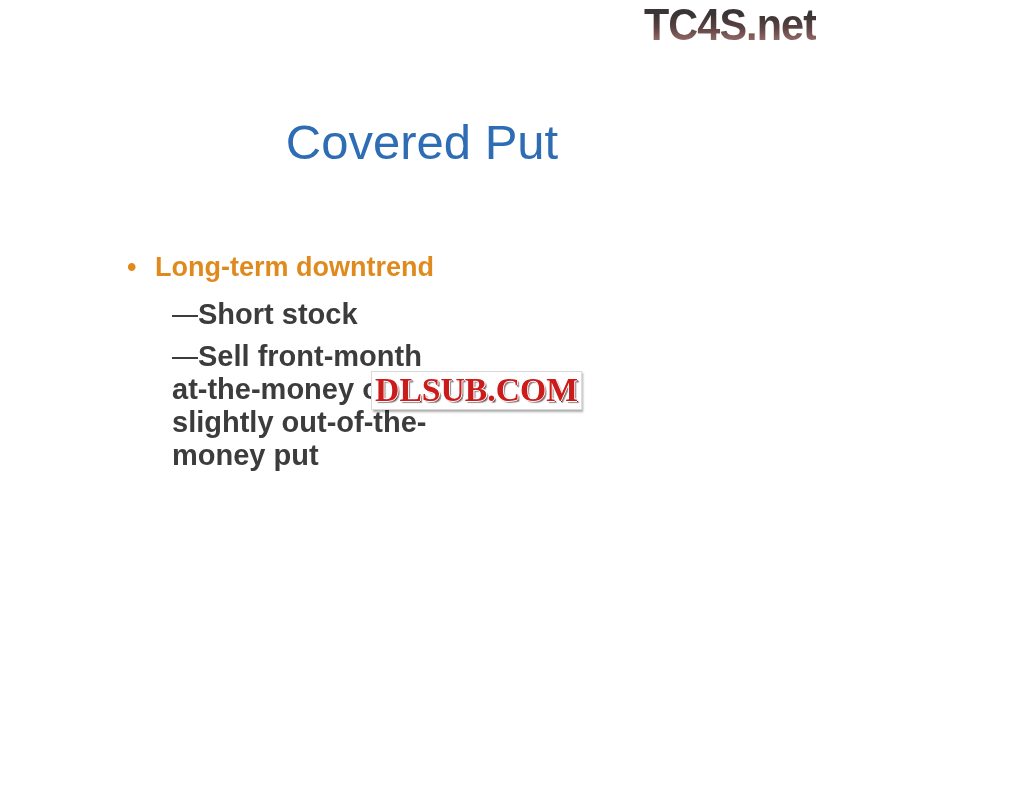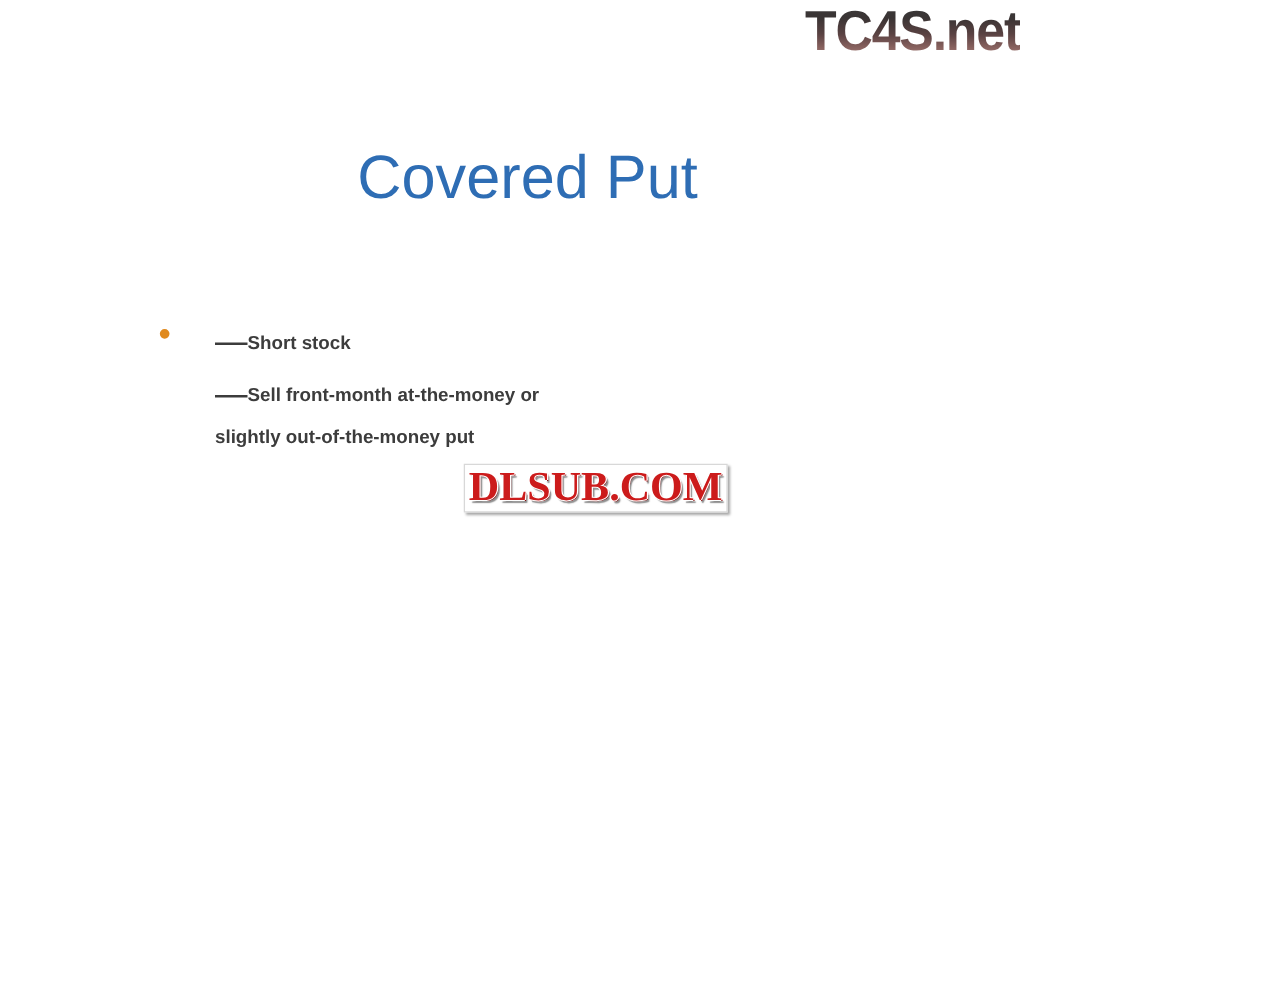--- a/index.html
+++ b/index.html
@@ -88,21 +88,21 @@
     top: 0;
     font-size: 27px;
     line-height: 40px;
     color: #E08A1E;
   }
 
   .bullet-l2 {
     position: relative;
     margin-top: 11px;
     padding-left: 172px;
-    font-size: 15px;
+    font-size: 29px;
     font-weight: bold;
     color: #3C3C3C;
     line-height: 33px;
   }
 
   .bullet-l2 .dash {
     display: inline-block;
     width: 26px;
     vertical-align: 0.23em;
     border-top: 2.6px solid #3C3C3C;
@@ -186,20 +186,21 @@
 <div id="slide">
 
   <div class="brand-logo">TC4S.net</div>
 
   <div class="slide-title">Covered Put</div>
 
   <div class="content">
 
     <div class="bullet-l1">
       <span class="bullet-dot">•</span>
+      <span>Long-term downtrend</span>
     </div>
 
     <div class="bullet-l2">
       <span class="dash"></span><span class="l2-text">Short stock</span>
     </div>
 
     <div class="bullet-l2 wrap">
       <span class="dash"></span><span class="l2-text">Sell front-month at-the-money or slightly out-of-the-money put</span>
     </div>
 

